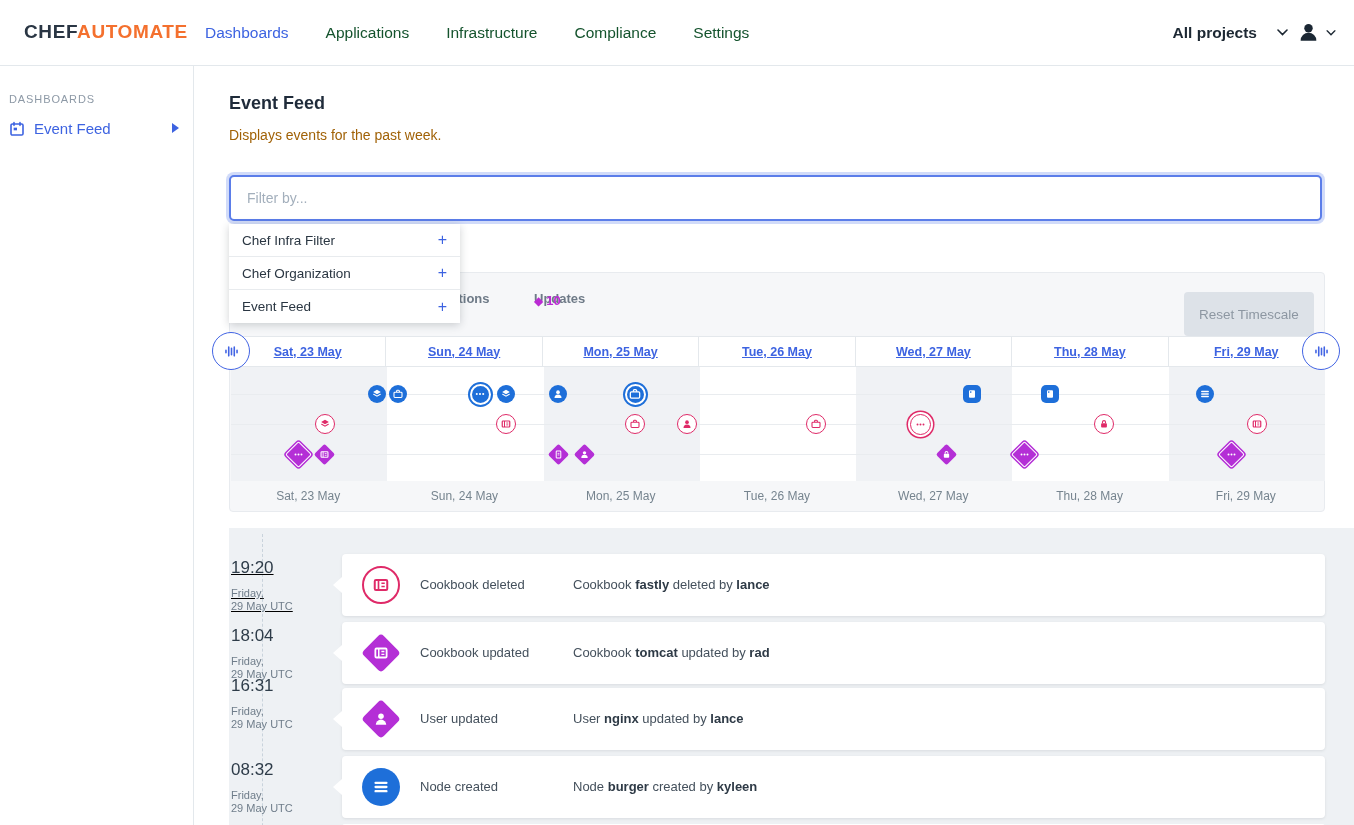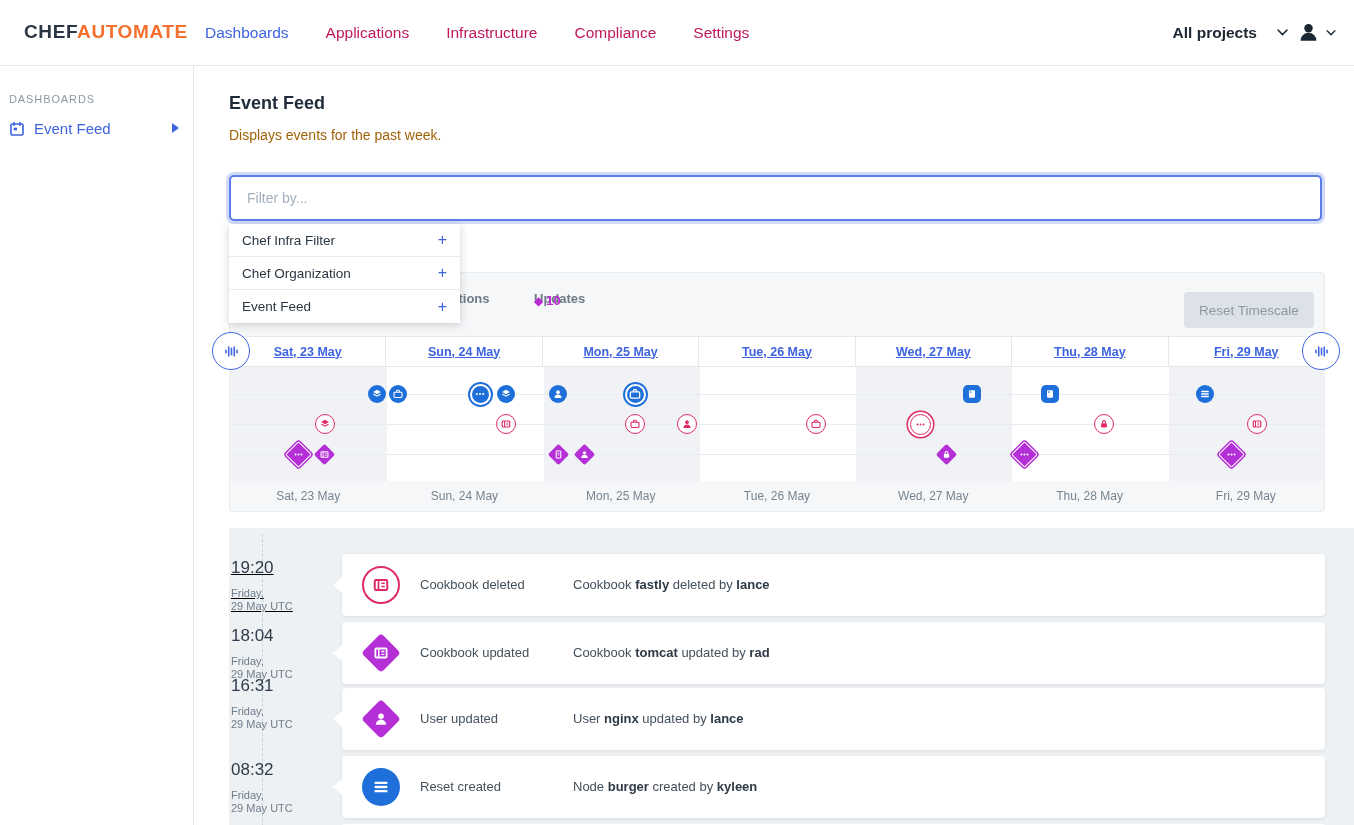--- a/index.html
+++ b/index.html
@@ -9,21 +9,21 @@
 
   
   .topbar { position:absolute; top:0; left:0; right:0; height:66px; background:#fff;
     border-bottom:1px solid #e3e8ec; z-index:40; }
   .logo { position:absolute; left:24px; top:21px; font-size:19px; font-weight:800;
     letter-spacing:.6px; cursor:pointer; }
   .logo .chef { color:#2a3644; }
   .logo .automate { color:#f4702e; }
   .mainnav { position:absolute; left:205px; top:0; height:65px; display:flex;
     align-items:center; gap:37px; }
-  .mainnav .nav-item { font-size:15.5px; color:#be185d; cursor:pointer; }
+  .mainnav .nav-item { font-size:15.5px; color:#14532d; cursor:pointer; }
   .mainnav .nav-item.active { color:#3d63e1; }
   .top-right { position:absolute; right:18px; top:0; height:65px; display:flex;
     align-items:center; gap:9px; }
   .projects-btn { display:flex; align-items:center; gap:20px; font-size:15.5px;
     font-weight:700; color:#1d2833; cursor:pointer; }
   .avatar-btn { display:flex; align-items:center; gap:6px; cursor:pointer; }
 
   
   .sidebar { position:absolute; top:66px; left:0; width:194px; bottom:0; background:#fff;
     border-right:1px solid #e3e8ec; z-index:30; }
@@ -52,21 +52,21 @@
   .fd-label { font-size:13.5px; color:#2a3642; }
   .fd-plus { font-size:16px; color:#3d63e1; font-weight:400; cursor:pointer; }
 
   
   .chart-card { position:absolute; left:35px; top:206px; width:1096px; height:240px;
     background:#f6f7f9; border:1px solid #e8ebef; border-radius:4px; }
   .legend-item { position:absolute; top:18px; }
   .lgd-label { font-size:13px; font-weight:700; color:#6e7a87; }
   .lgd-count { position:absolute; top:2px; left:0; font-size:13px; font-weight:700; white-space:nowrap; }
   .lgd-count .dia { font-size:12px; margin-right:3px; }
-  .reset-btn { position:absolute; left:954px; top:19px; width:130px; height:36px;
+  .reset-btn { position:absolute; left:954px; top:19px; width:130px; height:44px;
     background:#dde2e8; border:none; border-radius:4px; color:#8d97a2; font-size:13.5px;
     font-family:"Liberation Sans","DejaVu Sans",sans-serif; cursor:pointer; }
 
   .dates-row { position:absolute; left:0; top:63px; width:100%; height:31px; background:#fff;
     border-top:1px solid #e4e8ec; border-bottom:1px solid #e4e8ec; display:flex; }
   .date-cell { flex:1; display:flex; align-items:center; justify-content:center;
     font-size:12.5px; font-weight:700; color:#3d63e1; text-decoration:underline;
     border-right:1px solid #e4e8ec; cursor:pointer; }
   .date-cell:last-child { border-right:none; }
 
@@ -450,21 +450,21 @@
     <div class="d1">Friday,</div>
     <div class="d2">29 May UTC</div>
           </div>
           <div class="ev-card" style="top: 228px;">
             <div class="notch"></div>
     <div class="ev-icon circle-fill" style="background:#1e6fd9;">
               <svg width="20" height="20" viewBox="0 0 24 24">
                 <path d="M5.5 7h13M5.5 12h13M5.5 17h13" stroke="#fff" stroke-width="2.8" stroke-linecap="round"></path>
               </svg>
             </div>
-    <div class="ev-title">Reset created</div>
+    <div class="ev-title">Node created</div>
     <div class="ev-desc">Node <b>burger</b> created by <b>kyleen</b></div>
           </div>
         </div>
       <div class="next-card-sliver"></div>
     </div>
   <div class="filter-dropdown">
         <div class="fd-row">
           <span class="fd-label">Chef Infra Filter</span>
     <span class="fd-plus">+</span>
         </div>

